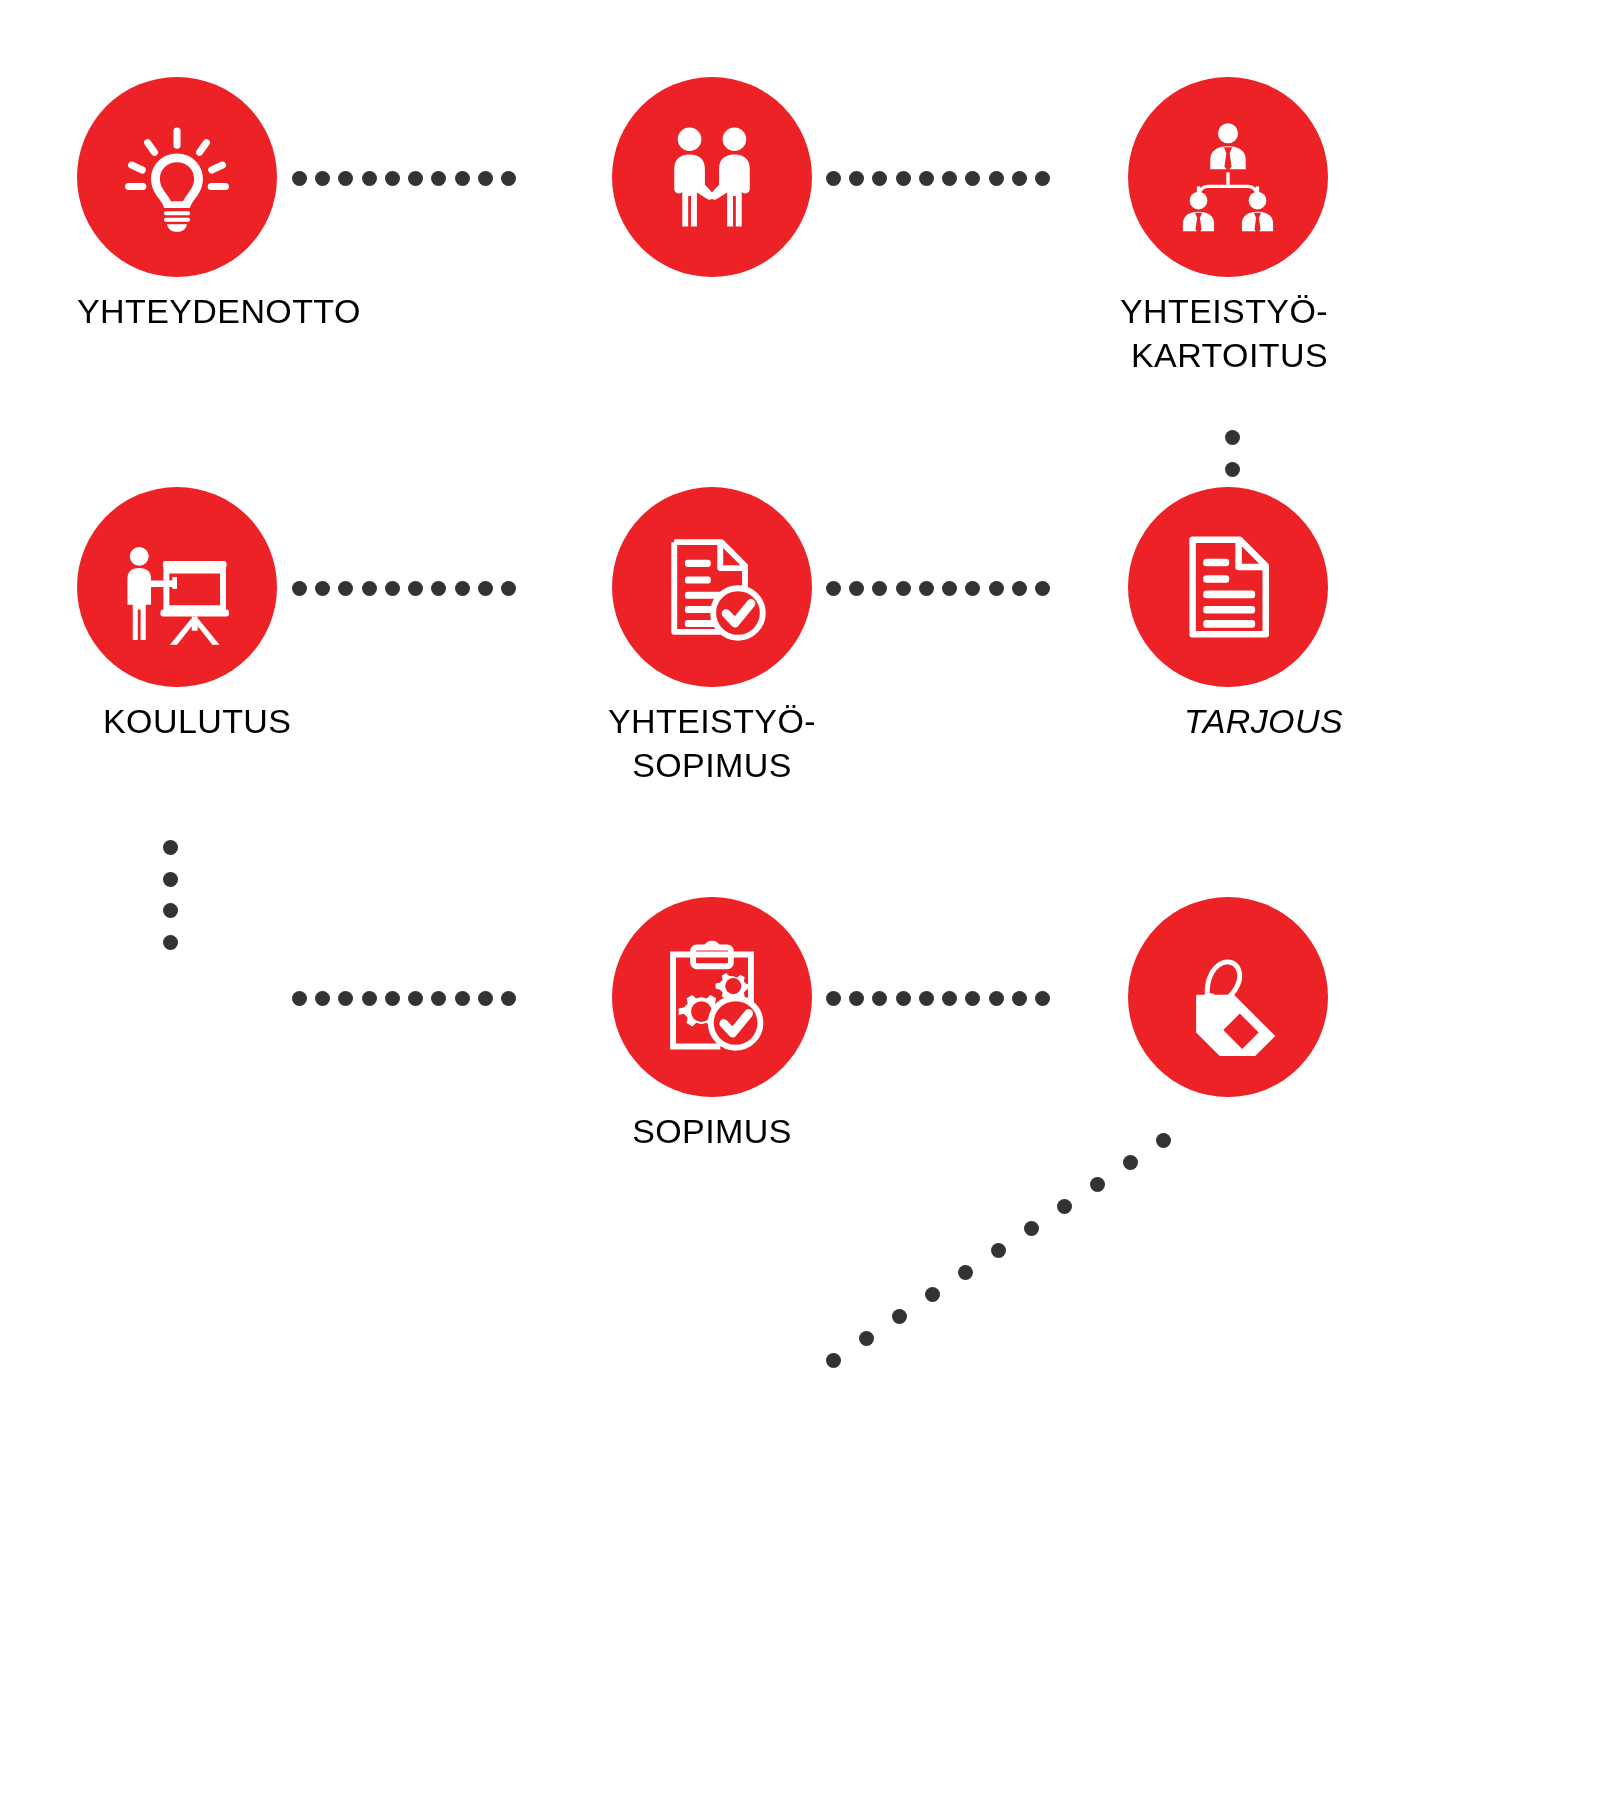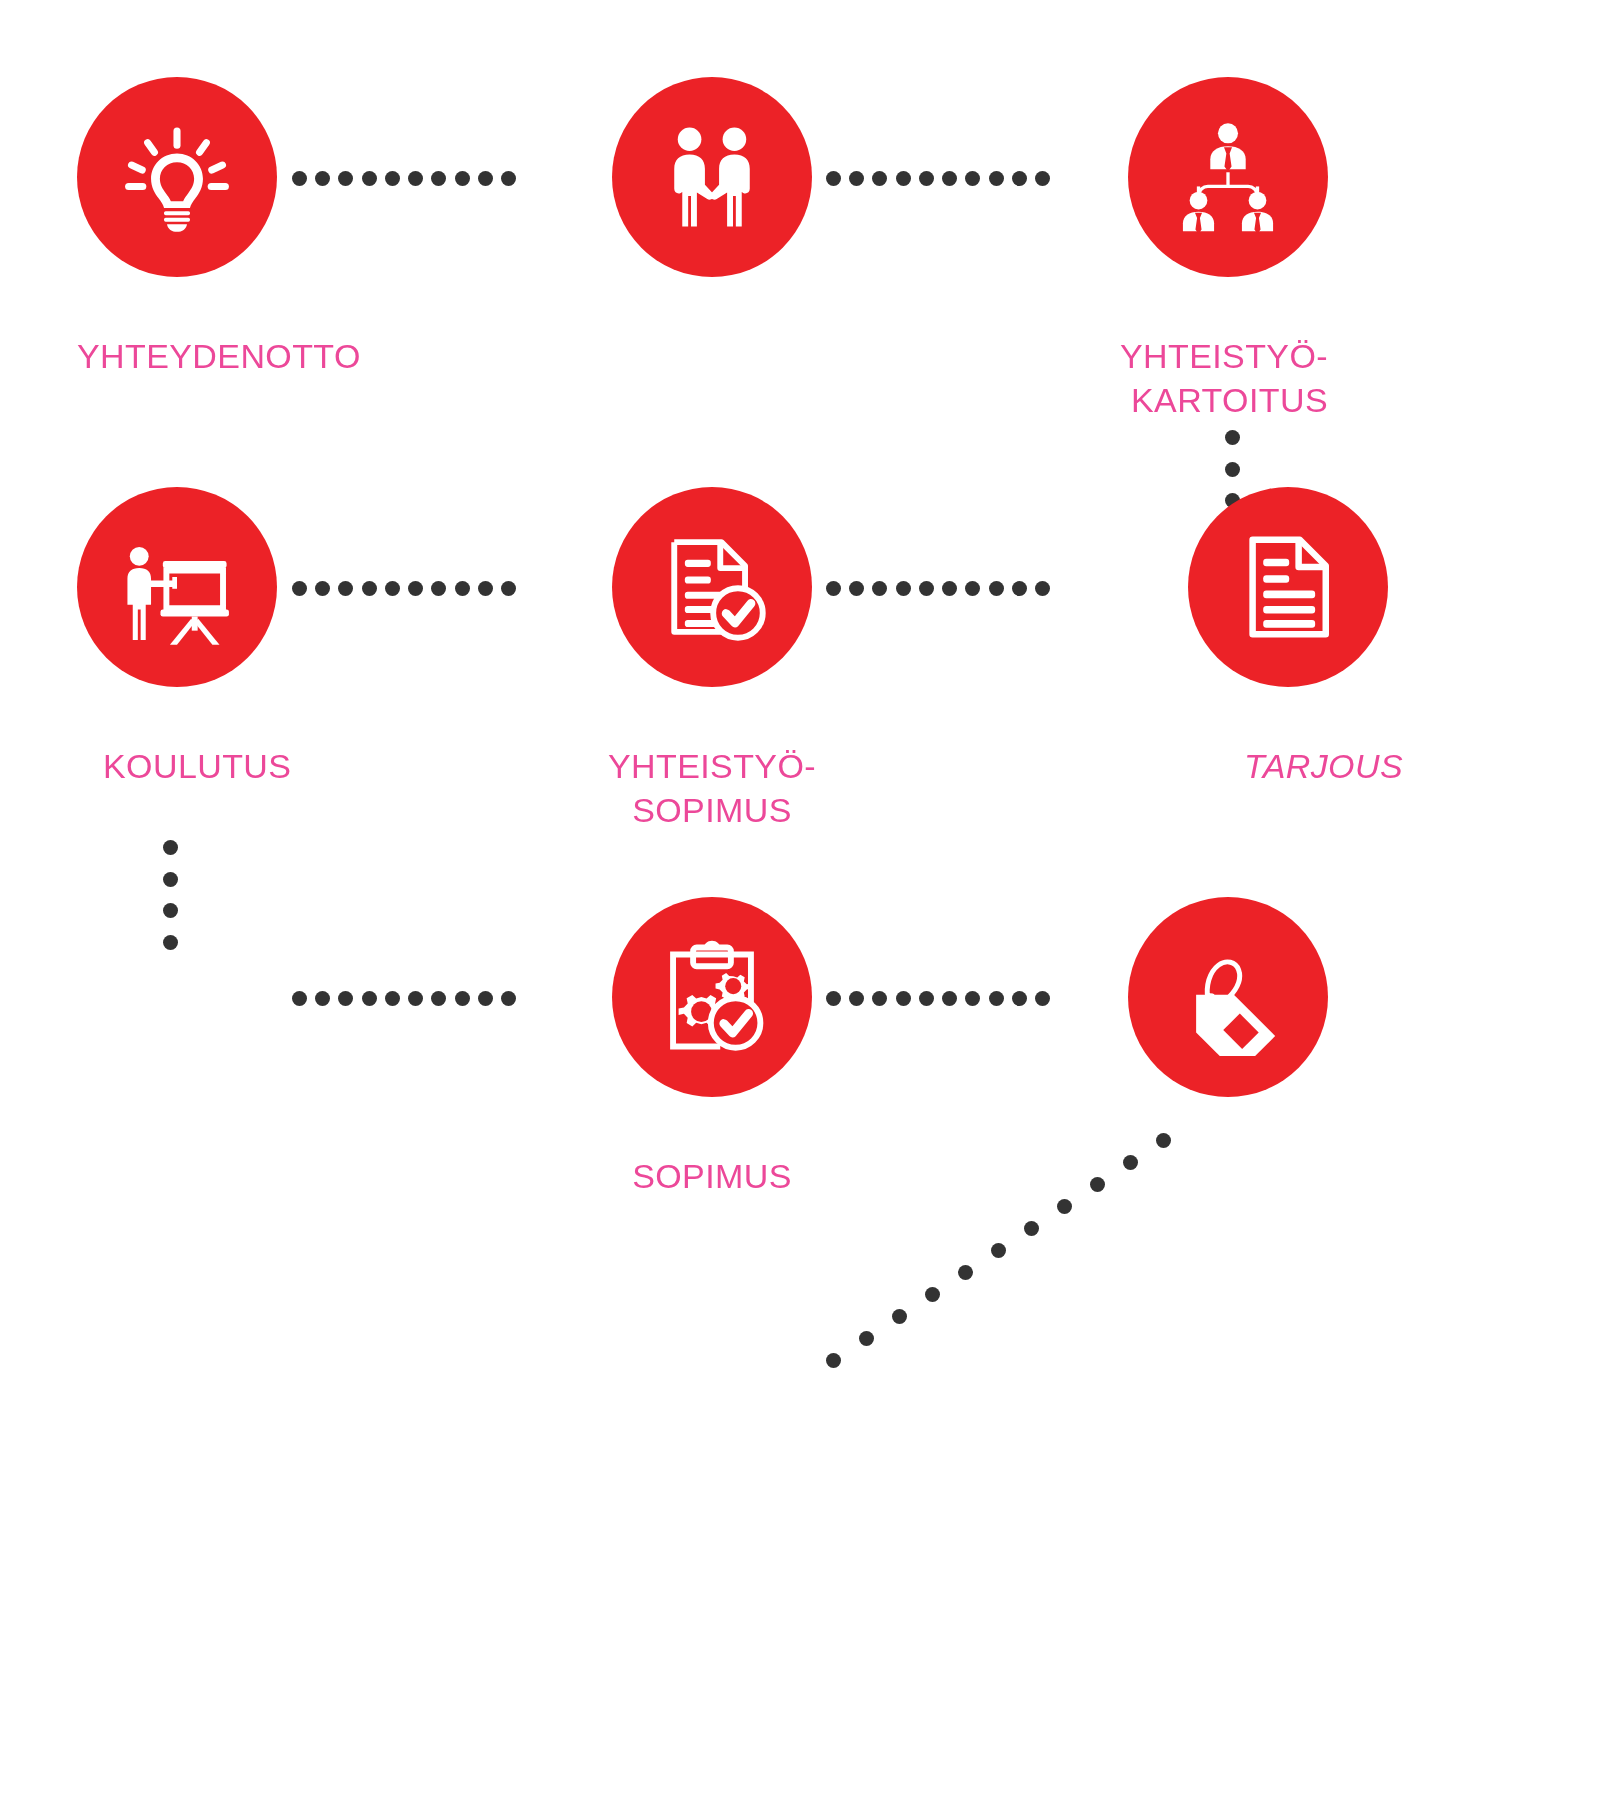--- a/index.html
+++ b/index.html
@@ -42,25 +42,24 @@
   }
   .node .label {
     position: absolute;
     top: 212px;
     left: -140px;
     width: 480px;
     text-align: center;
     font-size: 34px;
     line-height: 44px;
     letter-spacing: 0.4px;
-    color: #ec4899;
+    color: #000000;
     font-family: "Liberation Sans", sans-serif;
     white-space: pre-line;
     font-weight: 400;
-    margin-top: 45px;
   }
   .node .label.align-left {
     text-align: left;
     left: 0px;
     width: 460px;
   }
   .node .label.align-right {
     text-align: right;
     left: -260px;
     width: 460px;
@@ -248,21 +247,21 @@
       <span class="dot"></span>
       <span class="dot"></span>
       <span class="dot"></span>
       <span class="dot"></span>
       <span class="dot"></span>
       <span class="dot"></span>
       <span class="dot"></span>
       <span class="dot"></span>
   </div>
 
-  <div class="node" style="left:1188px; top:487px;font-style:italic;">
+  <div class="node" style="left:1128px; top:487px;font-style:italic;">
     <div class="circle">
       <svg viewBox="0 0 100 100">
         <g fill="none" stroke="#ffffff" stroke-width="5.5" stroke-linejoin="round">
           <path d="M20 10h40l22 22v58H20z"></path>
           <path d="M59 10v23h22"></path>
         </g>
         <g fill="#ffffff">
           <rect x="29" y="26" width="22" height="6.5" rx="2.6"></rect>
           <rect x="29" y="40" width="22" height="6.5" rx="2.6"></rect>
           <rect x="29" y="53" width="44" height="6.5" rx="2.6"></rect>

